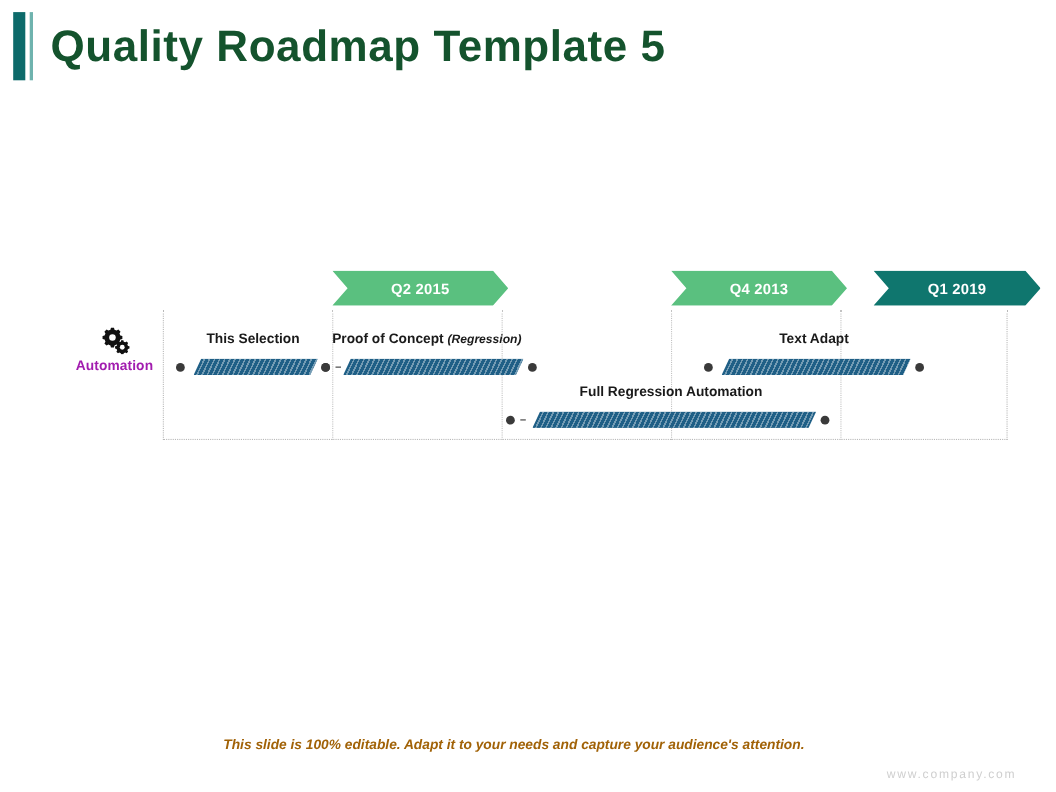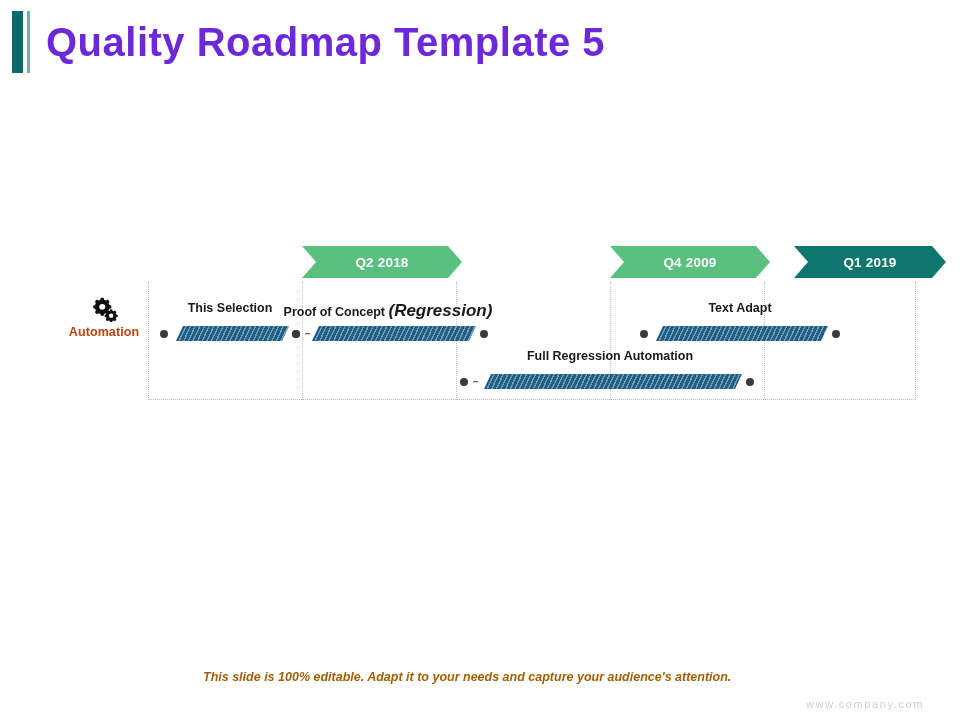--- a/index.html
+++ b/index.html
@@ -48,21 +48,21 @@
     height: 62px;
     background: #6fb3ae;
   }
   .page-title {
     position: absolute;
     left: 46px;
     top: 12px;
     font-size: 40px;
     font-weight: bold;
     letter-spacing: 0.5px;
-    color: #6d28d9;
+    color: #14532d;
     line-height: 60px;
     white-space: nowrap;
     font-family: "Liberation Sans", sans-serif;
   }
 
   
   .chart {
     position: absolute;
     left: 148px;
     top: 246px;
@@ -124,21 +124,21 @@
     white-space: nowrap;
     font-size: 12.5px;
     font-weight: bold;
     color: #1a1a1a;
     transform: translateX(-50%);
     font-family: "Liberation Sans", sans-serif;
   }
   .task-label .sub {
     font-weight: bold;
     font-style: italic;
-    font-size: 17px;
+    font-size: 11px;
   }
   .bar {
     position: absolute;
     height: 15px;
     background-color: #1f5f86;
     background-image: repeating-linear-gradient(
         115deg,
         rgba(255,255,255,0.38) 0px,
         rgba(255,255,255,0.38) 1.4px,
         rgba(255,255,255,0) 1.4px,
@@ -174,21 +174,21 @@
   }
   .row-icon {
     display: block;
     margin: 0 auto 3px auto;
     width: 30px;
     height: 26px;
   }
   .row-label-text {
     font-size: 12.5px;
     font-weight: bold;
-    color: #c2410c;
+    color: #a21caf;
     letter-spacing: 0.1px;
   }
 
   
   .footer-note {
     position: absolute;
     left: 203px;
     top: 670px;
     font-size: 12.5px;
     font-style: italic;
@@ -235,24 +235,24 @@
 
     <div class="chart-body"></div>
 
     <div class="gridline" style="left:154px"></div>
     <div class="gridline" style="left:308px"></div>
     <div class="gridline" style="left:462px"></div>
     <div class="gridline" style="left:616px"></div>
 
     <div class="timeline">
       <div class="chev notched" style="left:154px; width:160px; background:#5ac07f;">
-        <span>Q2 2018</span>
+        <span>Q2 2015</span>
       </div>
       <div class="chev notched" style="left:462px; width:160px; background:#5ac07f;">
-        <span>Q4 2009</span>
+        <span>Q4 2013</span>
       </div>
       <div class="chev notched" style="left:646px; width:152px; background:#0f766e;">
         <span>Q1 2019</span>
       </div>
     </div>
 
     <div class="task" style="left:0; top:0;">
       <div class="task-label" style="left:82px; top:55px;">
         <span>This Selection</span>
       </div>

